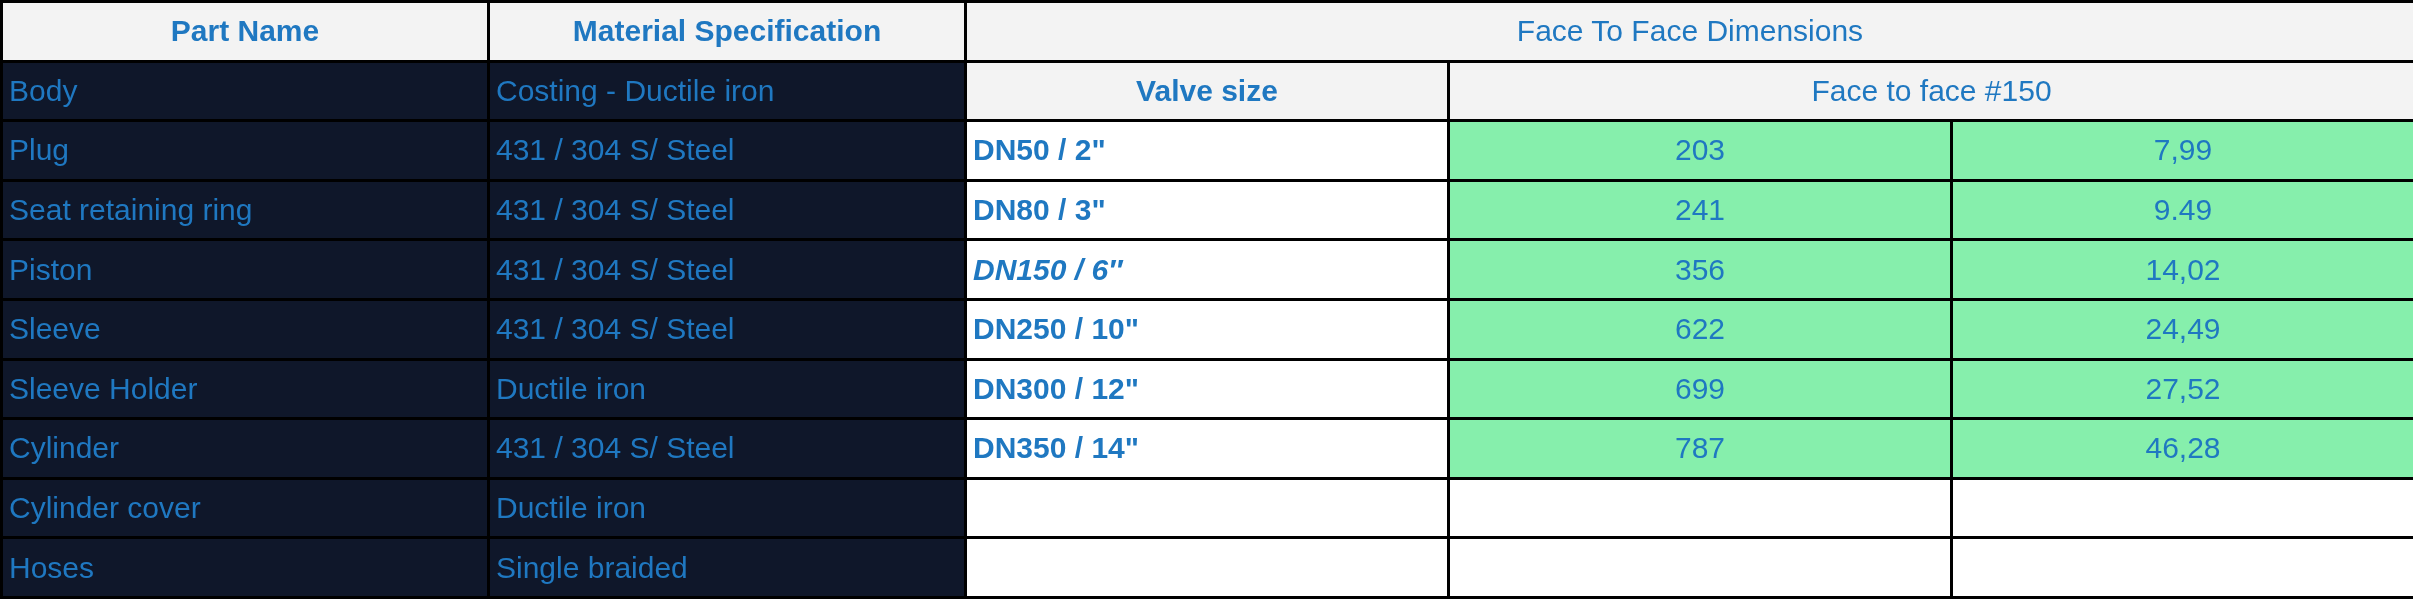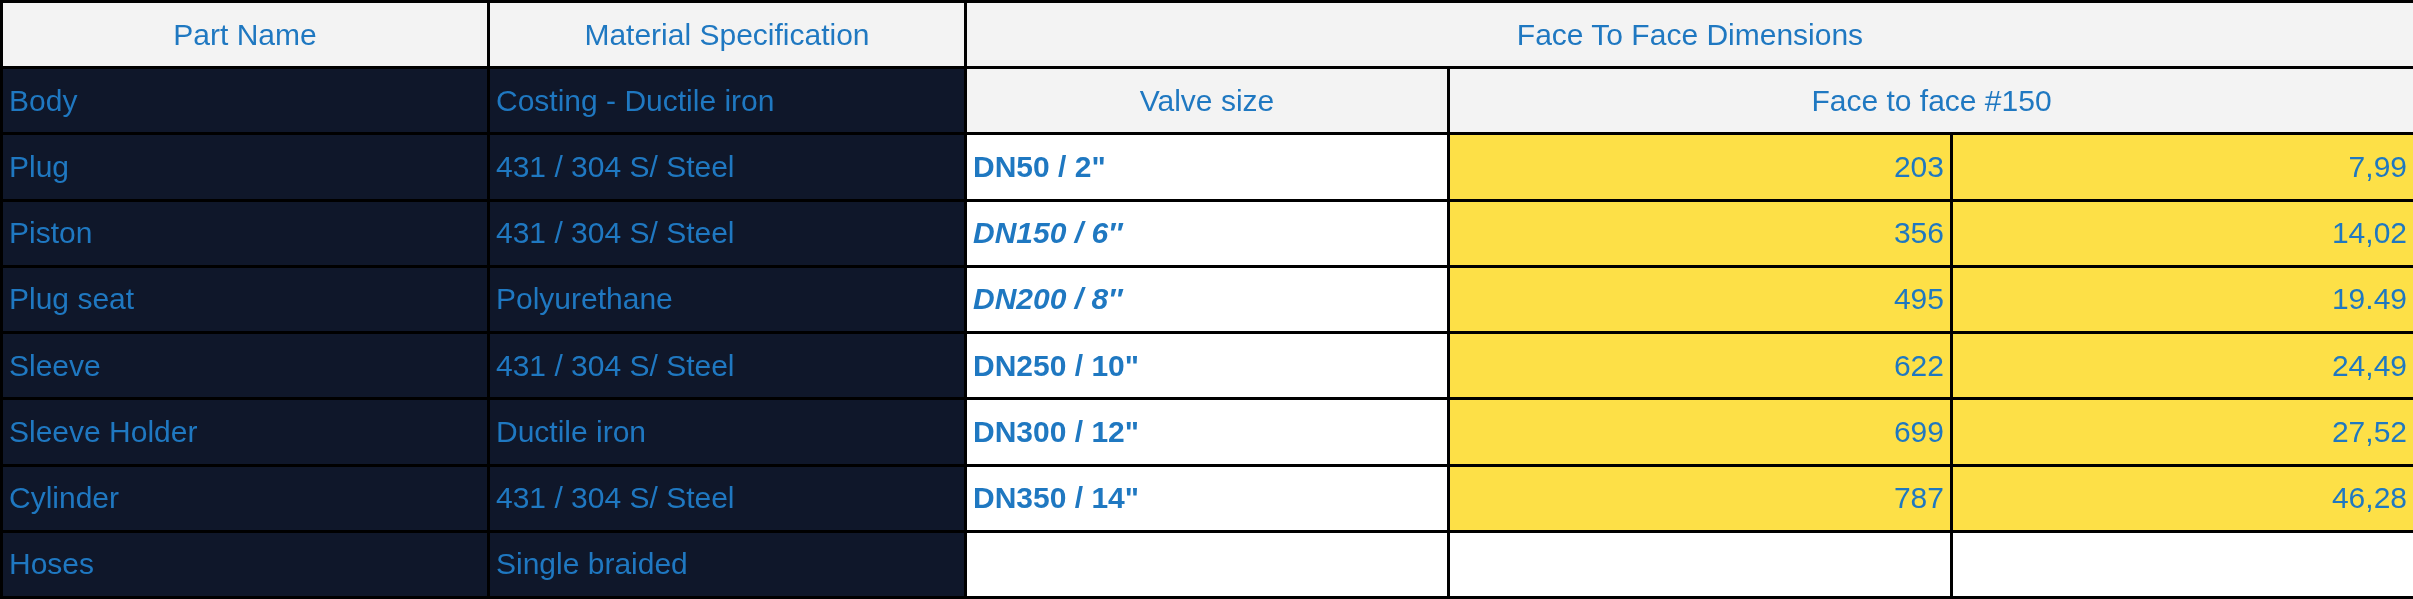--- a/index.html
+++ b/index.html
@@ -44,27 +44,27 @@
 
   
   .c-part      { width: 487px; }
   .c-mat       { width: 477px; }
   .c-valve     { width: 483px; }
   .c-mm        { width: 503px; }
   .c-inch      { width: 463px; }
 
   .hdr {
     background: #f3f3f3;
-    font-weight: normal;
+    font-weight: bold;
     text-align: center;
     color: #1f78c1;
   }
 
   .data-left   { background: #0f172a; text-align: left; }
-  .data-center { background: #fde047; text-align: right; }
+  .data-center { background: #86efac; text-align: center; }
 
   .valve-cell {
     background: #ffffff;
     text-align: left;
     font-weight: bold;
     padding-left: 10px;
   }
   .valve-cell.ital { font-style: italic; }
 
   .blank { background: #ffffff; }
@@ -104,37 +104,37 @@
 
 
       <tr>
         <td class="data-left">Plug</td>
         <td class="data-left">431 / 304 S/ Steel</td>
         <td class="valve-cell">DN50 / 2"</td>
         <td class="data-center">203</td>
         <td class="data-center">7,99</td>
       </tr>
 
+      <tr>
+        <td class="data-left">Seat retaining ring</td>
+        <td class="data-left">431 / 304 S/ Steel</td>
+        <td class="valve-cell">DN80 / 3"</td>
+        <td class="data-center">241</td>
+        <td class="data-center">9.49</td>
+      </tr>
 
 
       <tr>
         <td class="data-left">Piston</td>
         <td class="data-left">431 / 304 S/ Steel</td>
         <td class="valve-cell ital">DN150 / 6″</td>
         <td class="data-center">356</td>
         <td class="data-center">14,02</td>
       </tr>
 
-      <tr>
-        <td class="data-left">Plug seat</td>
-        <td class="data-left">Polyurethane</td>
-        <td class="valve-cell ital">DN200 / 8″</td>
-        <td class="data-center">495</td>
-        <td class="data-center">19.49</td>
-      </tr>
 
       <tr>
         <td class="data-left">Sleeve</td>
         <td class="data-left">431 / 304 S/ Steel</td>
         <td class="valve-cell">DN250 / 10"</td>
         <td class="data-center">622</td>
         <td class="data-center">24,49</td>
       </tr>
 
       <tr>
@@ -147,20 +147,27 @@
 
       <tr>
         <td class="data-left">Cylinder</td>
         <td class="data-left">431 / 304 S/ Steel</td>
         <td class="valve-cell">DN350 / 14"</td>
         <td class="data-center">787</td>
         <td class="data-center">46,28</td>
       </tr>
 
 
+      <tr>
+        <td class="data-left">Cylinder cover</td>
+        <td class="data-left">Ductile iron</td>
+        <td class="blank"></td>
+        <td class="blank"></td>
+        <td class="blank"></td>
+      </tr>
 
 
       <tr>
         <td class="data-left">Hoses</td>
         <td class="data-left">Single braided</td>
         <td class="blank"></td>
         <td class="blank"></td>
         <td class="blank"></td>
       </tr>
 

